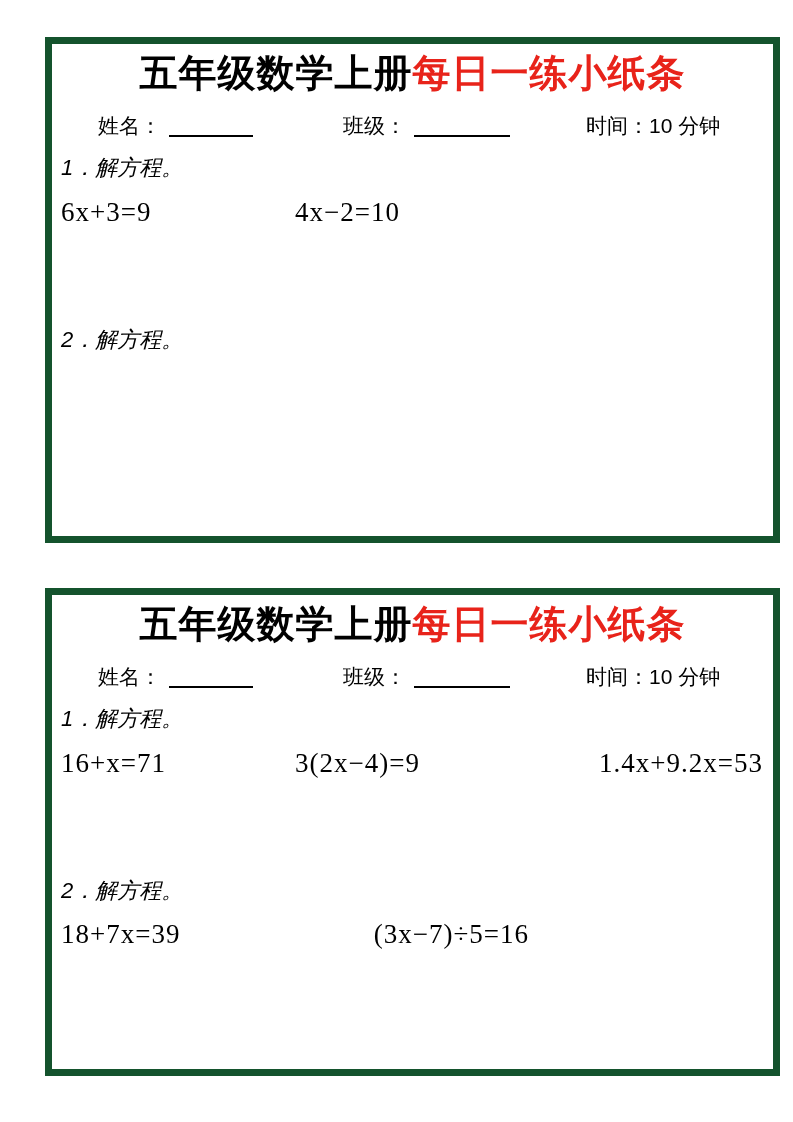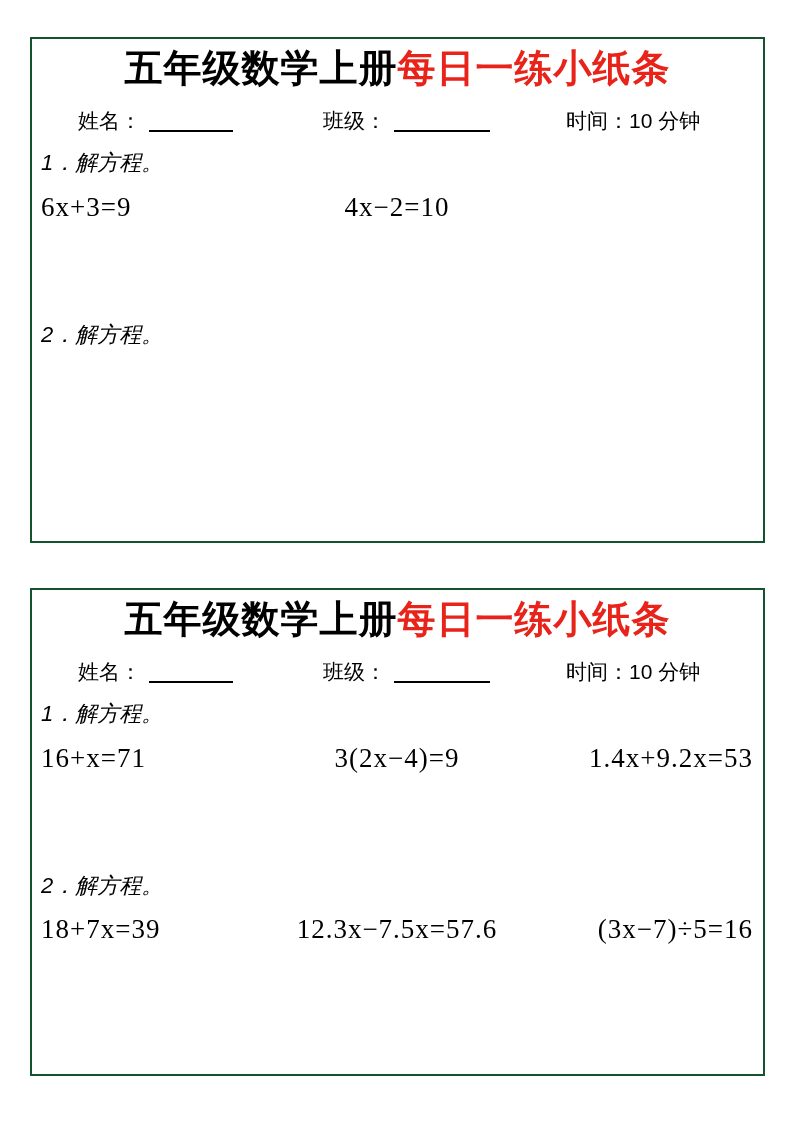--- a/index.html
+++ b/index.html
@@ -9,24 +9,24 @@
   }
   body {
     width: 793px;
     height: 1122px;
     position: relative;
     font-family: "Liberation Sans", "DejaVu Sans", sans-serif;
     color: #000000;
   }
   .card {
     position: absolute;
-    left: 30px;
+    left: 45px;
     width: 735px;
     box-sizing: border-box;
-    border: 2px solid #14532d;
+    border: 7px solid #14532d;
     background: #ffffff;
   }
   #card-1 { top: 37px;  height: 506px; }
   #card-2 { top: 588px; height: 488px; }
 
   .card-title {
     margin-top: 9px;
     text-align: center;
     font-size: 38px;
     line-height: 40px;
@@ -68,21 +68,21 @@
     display: grid;
     grid-template-columns: 1fr 1fr 1fr;
     margin-top: 14px;
     padding: 0 10px 0 9px;
     font-family: "Liberation Serif", "DejaVu Serif", serif;
     font-size: 27px;
     line-height: 34px;
     letter-spacing: 1px;
     white-space: nowrap;
   }
-  .eq-c2 { text-align: center; }
+  .eq-c2 { }
   .eq-c3 { text-align: right; }
   .problem-heading.second { margin-top: 98px; }
   .eq-row.second { margin-top: 13px; }
 </style>
 </head>
 <body>
 
 <div class="card" id="card-1">
   <div class="card-title">
     <span>五年级数学上册</span><span class="title-red">每日一练小纸条</span>
@@ -125,16 +125,15 @@
   <div class="problem-heading">1．解方程。</div>
   <div class="eq-row">
     <span class="eq eq-c1">16+x=71</span>
     <span class="eq eq-c2">3(2x−4)=9</span>
     <span class="eq eq-c3">1.4x+9.2x=53</span>
   </div>
 
   <div class="problem-heading second">2．解方程。</div>
   <div class="eq-row second">
     <span class="eq eq-c1">18+7x=39</span>
-    <span class="eq eq-c2">12.3x−7.5x=57.6</span>
     <span class="eq eq-c3">(3x−7)÷5=16</span>
   </div>
 </div>
 
 </body></html>

